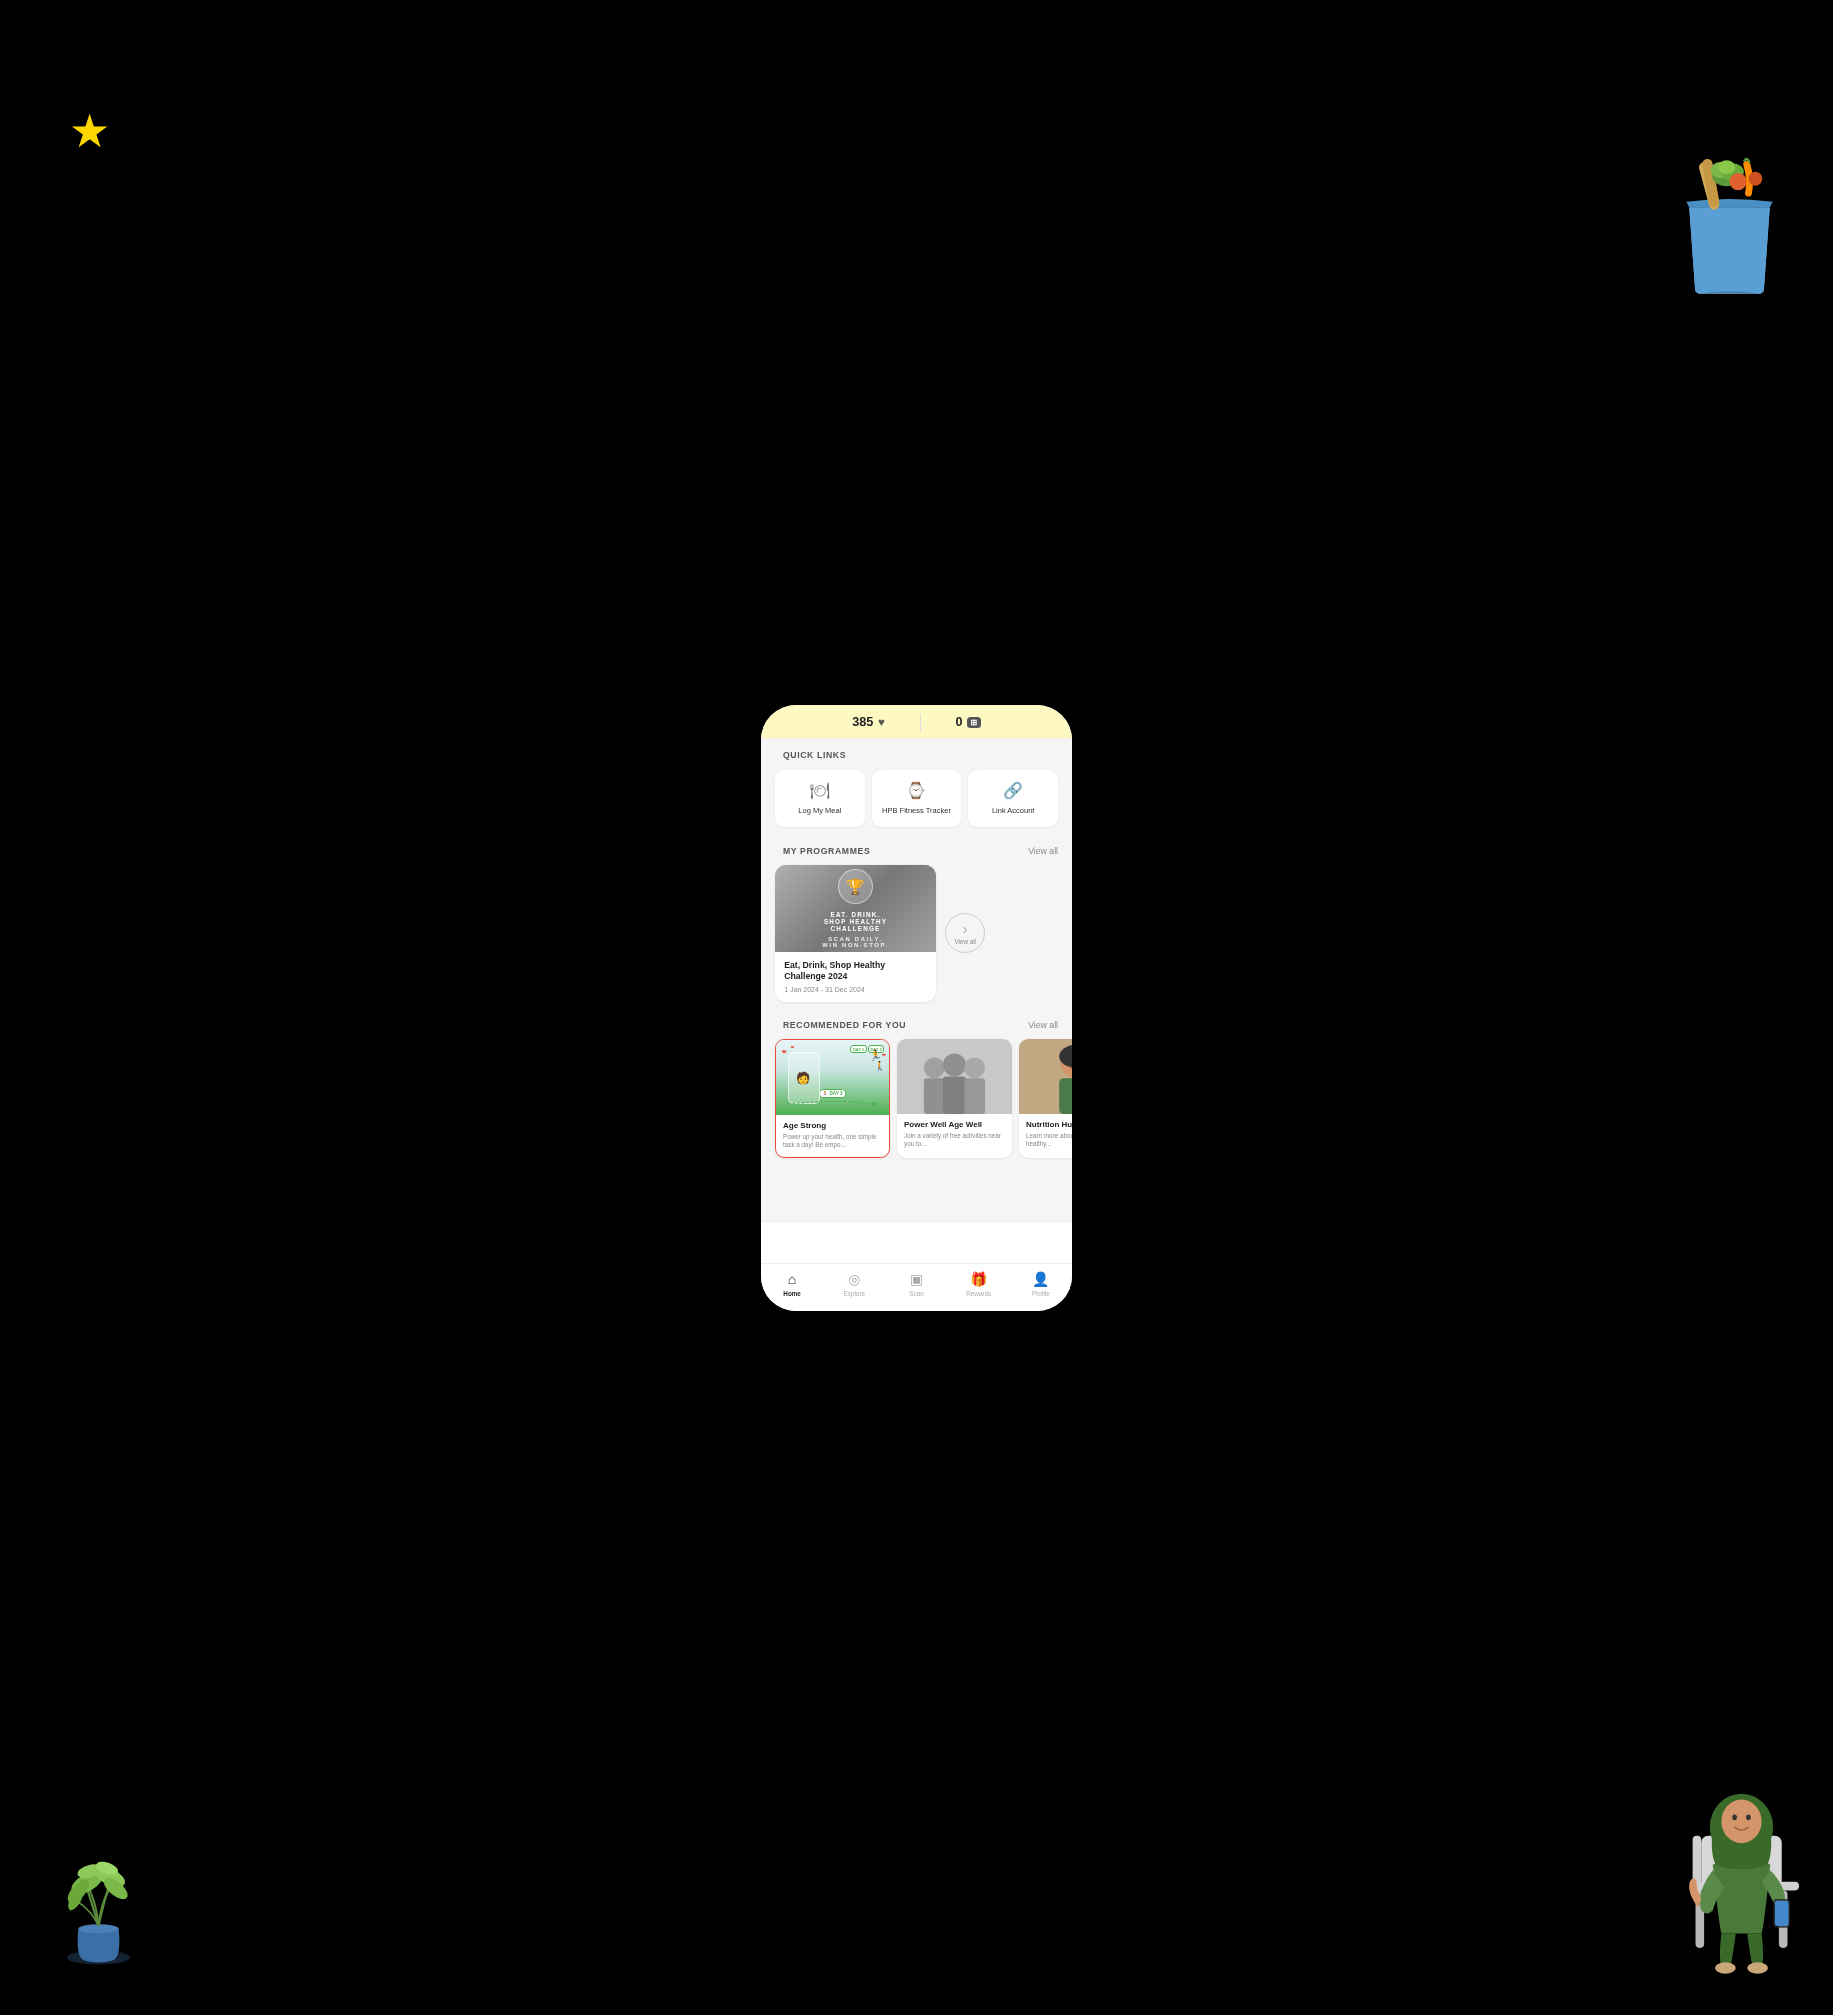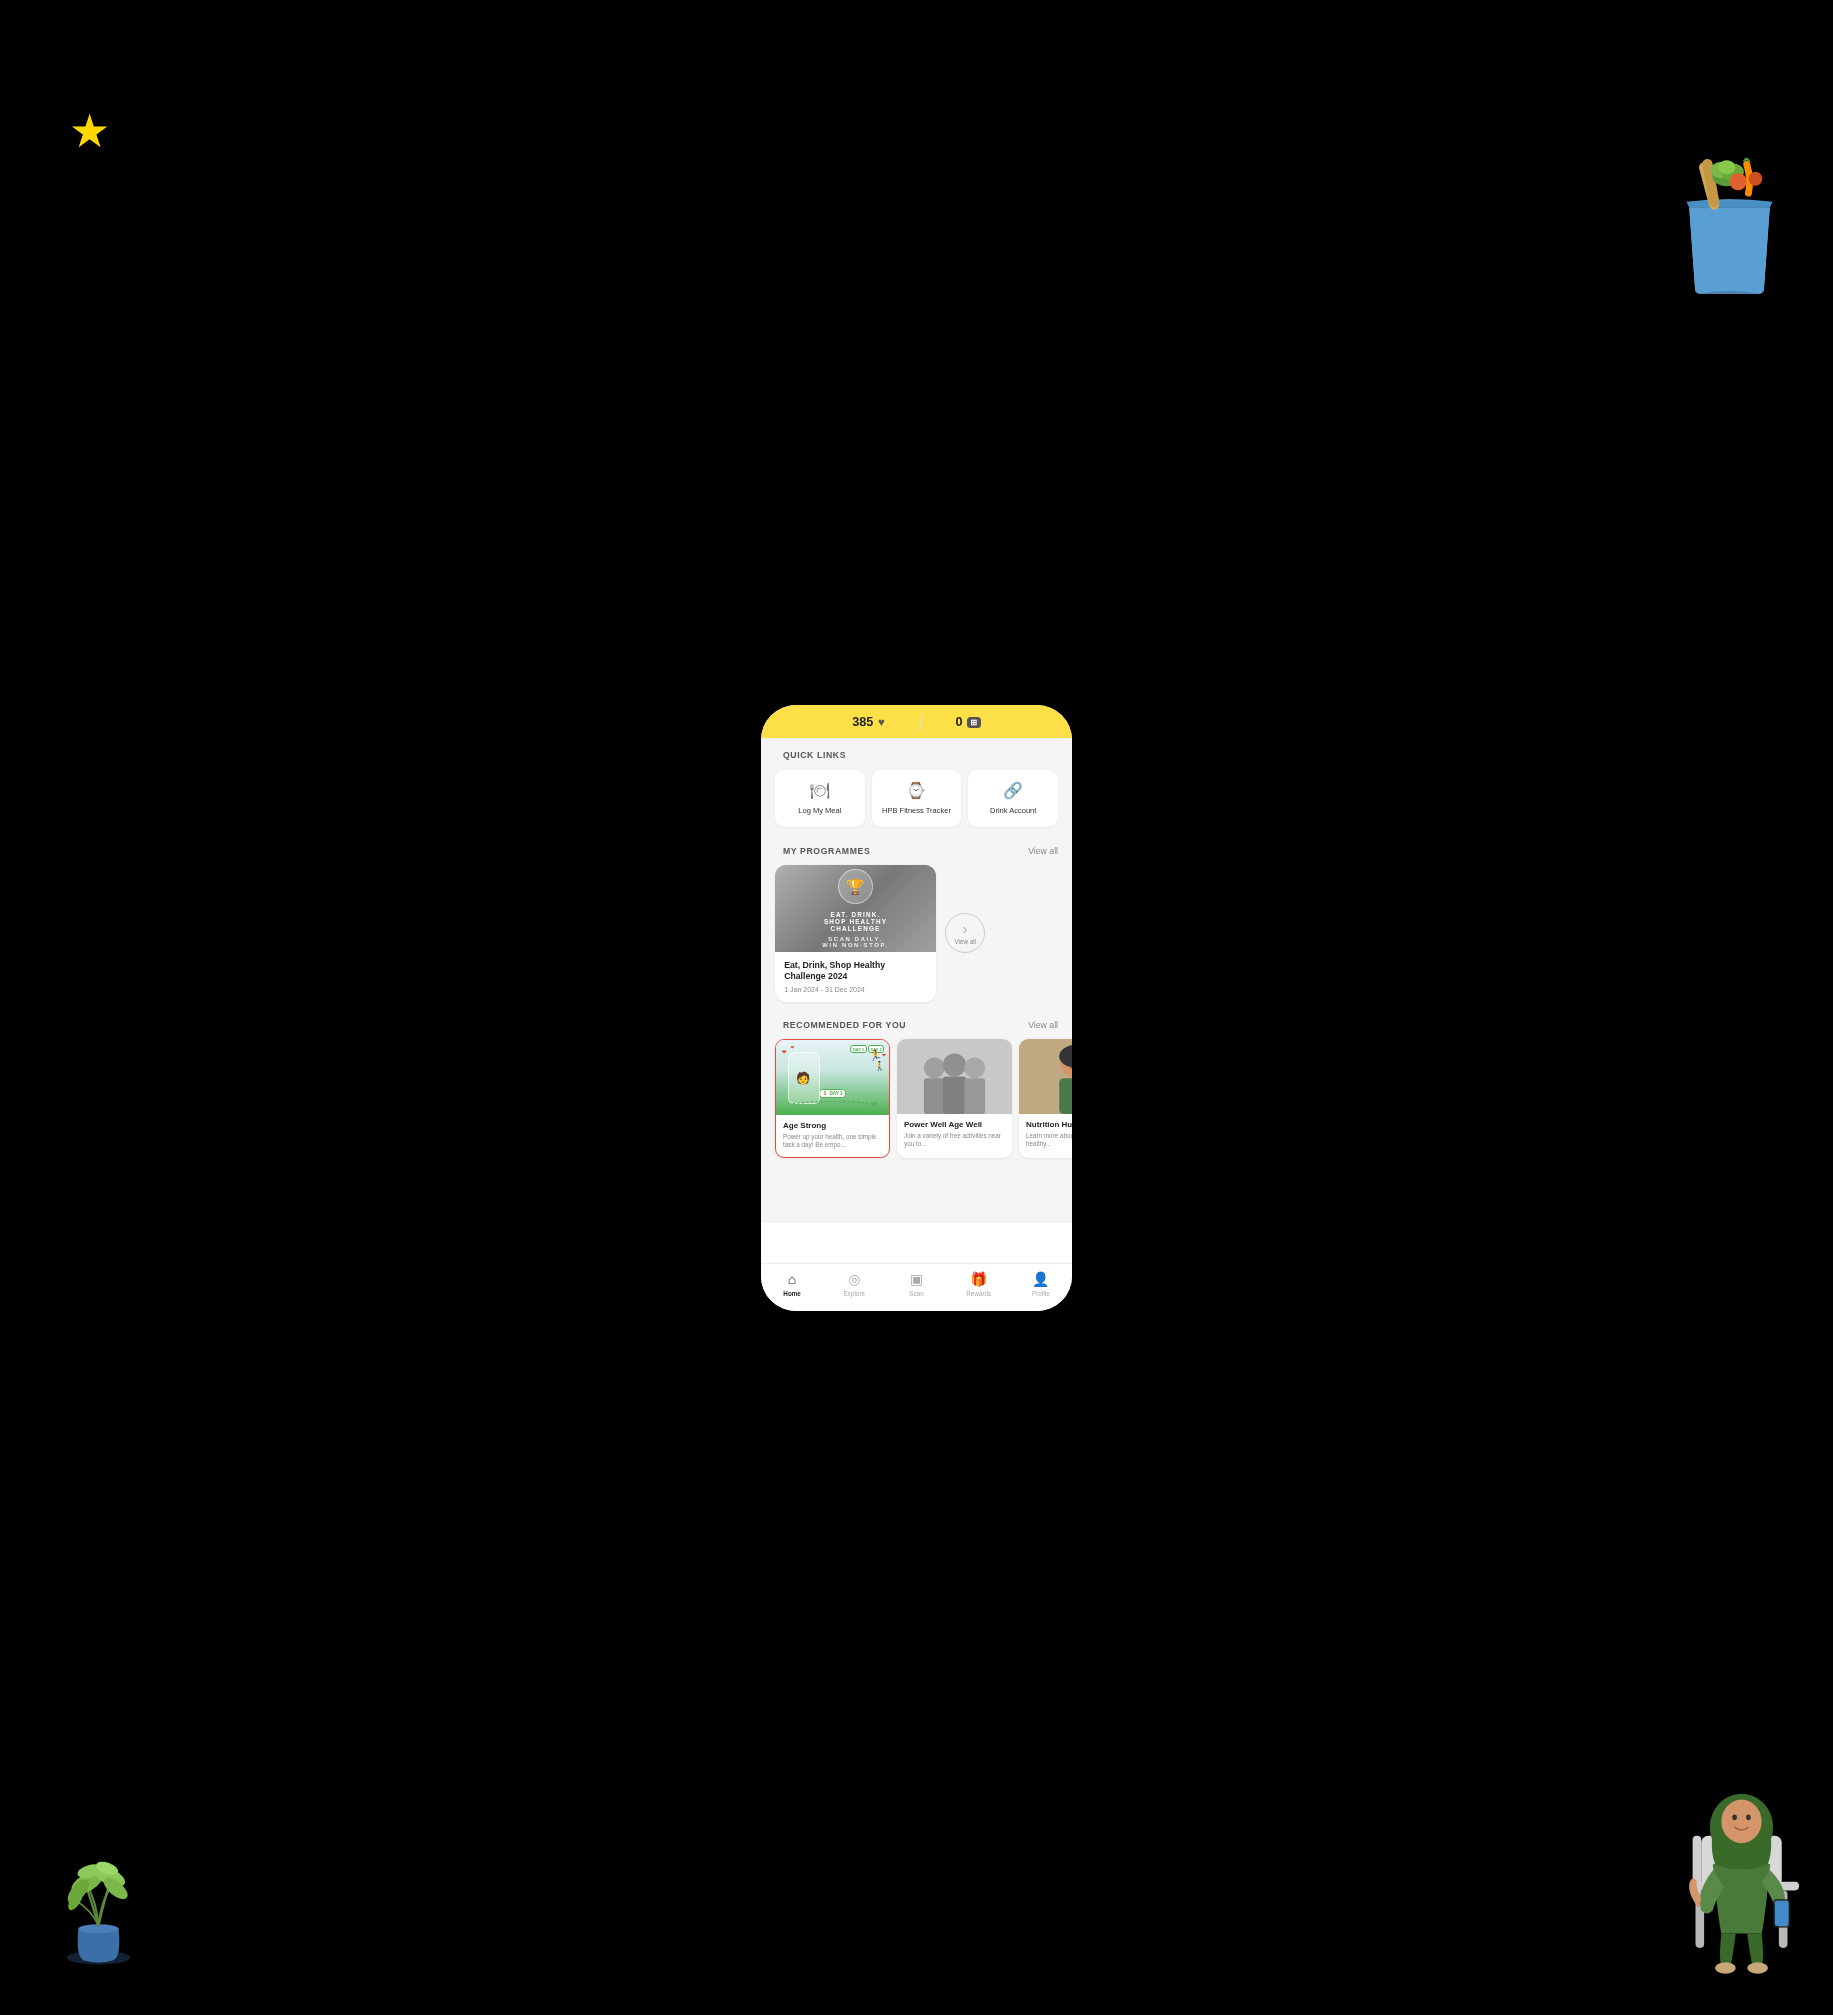--- a/index.html
+++ b/index.html
@@ -55,21 +55,21 @@
       min-height: 606px;
       background: #fff;
       border-radius: 35px;
       overflow: hidden;
       box-shadow: 0 17.3px 46px rgba(0,0,0,0.5);
       position: relative;
     }
 
     
     .status-bar {
-      background: #fde047;
+      background: #fef9c3;
       padding: 9.2px 23px 7px;
       display: flex;
       align-items: center;
       justify-content: center;
       border-bottom: 0.6px solid #eee;
       gap: 35px;
     }
     .status-points {
       display: flex;
       align-items: center;
@@ -478,21 +478,21 @@
           <div class="quick-link-card">
             <span class="quick-link-icon">🍽</span>
             <span class="quick-link-label">Log My Meal</span>
           </div>
           <div class="quick-link-card">
             <span class="quick-link-icon">⌚</span>
             <span class="quick-link-label">HPB Fitness Tracker</span>
           </div>
           <div class="quick-link-card">
             <span class="quick-link-icon">🔗</span>
-            <span class="quick-link-label">Drink Account</span>
+            <span class="quick-link-label">Link Account</span>
           </div>
         </div>
       </div>
 
       <div class="section">
         <div class="section-header">
           <span class="section-title">MY PROGRAMMES</span>
           <span class="view-all-link">View all</span>
         </div>
         <div class="programmes-scroll">

